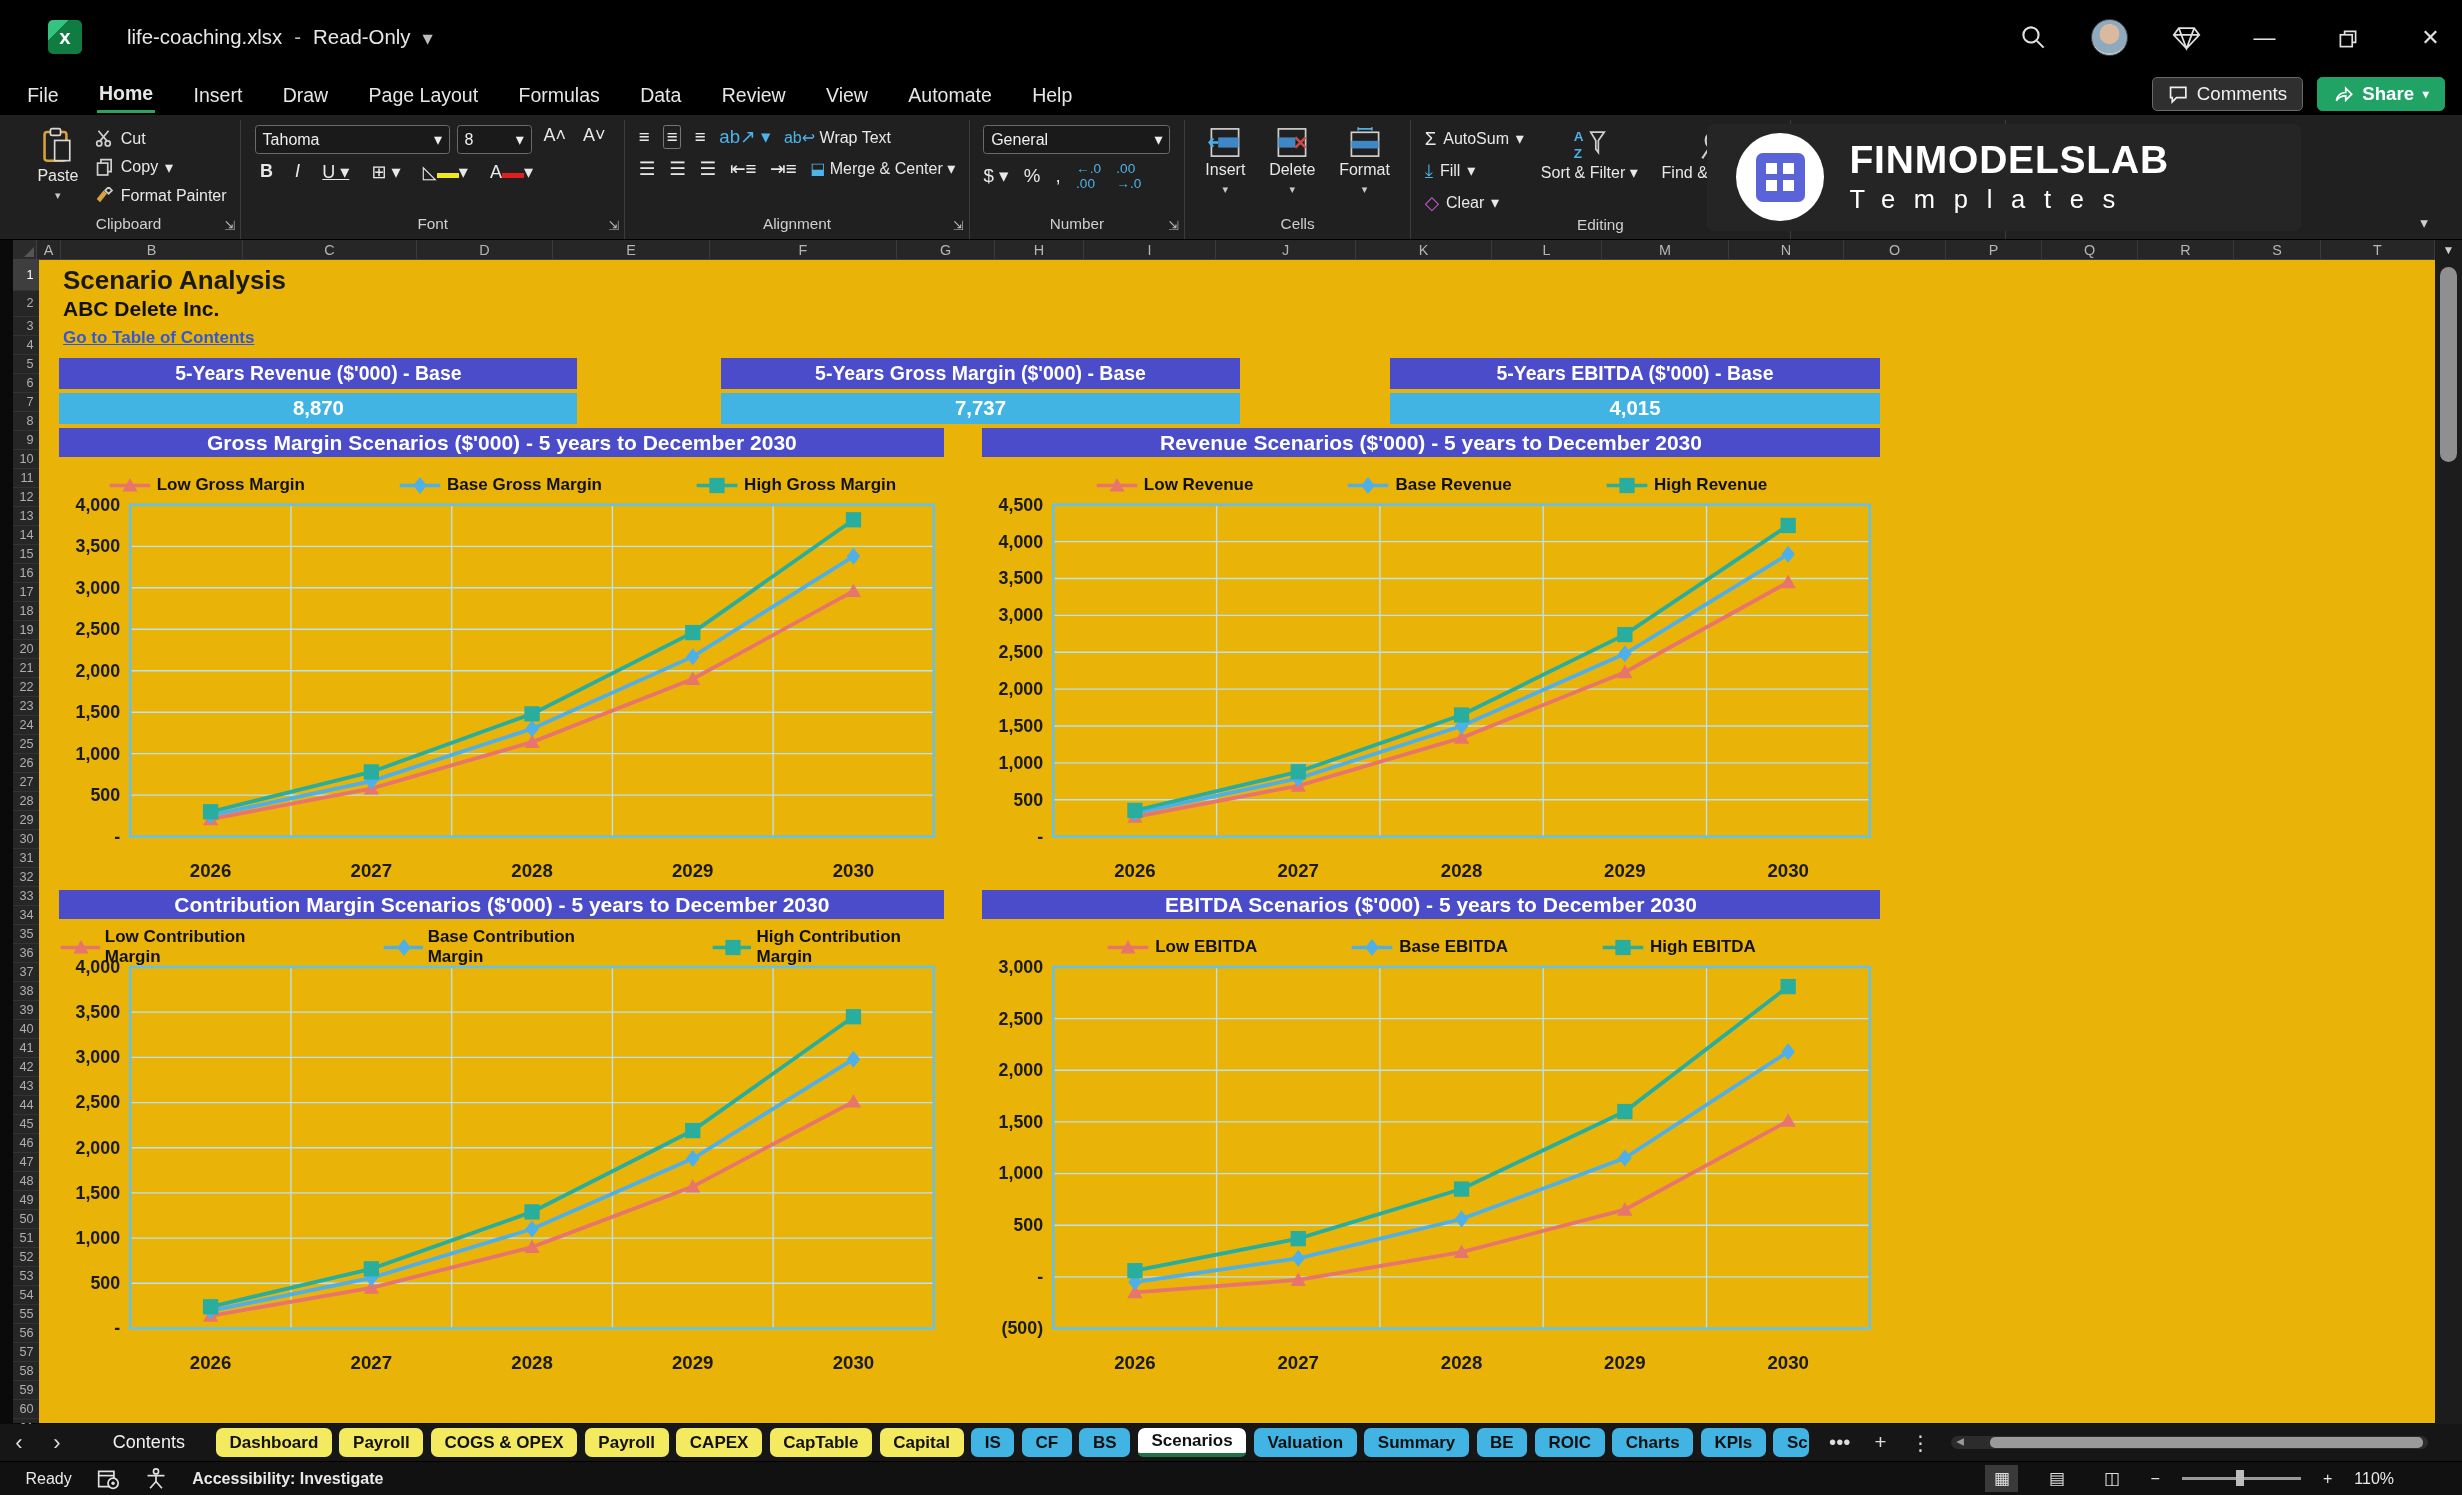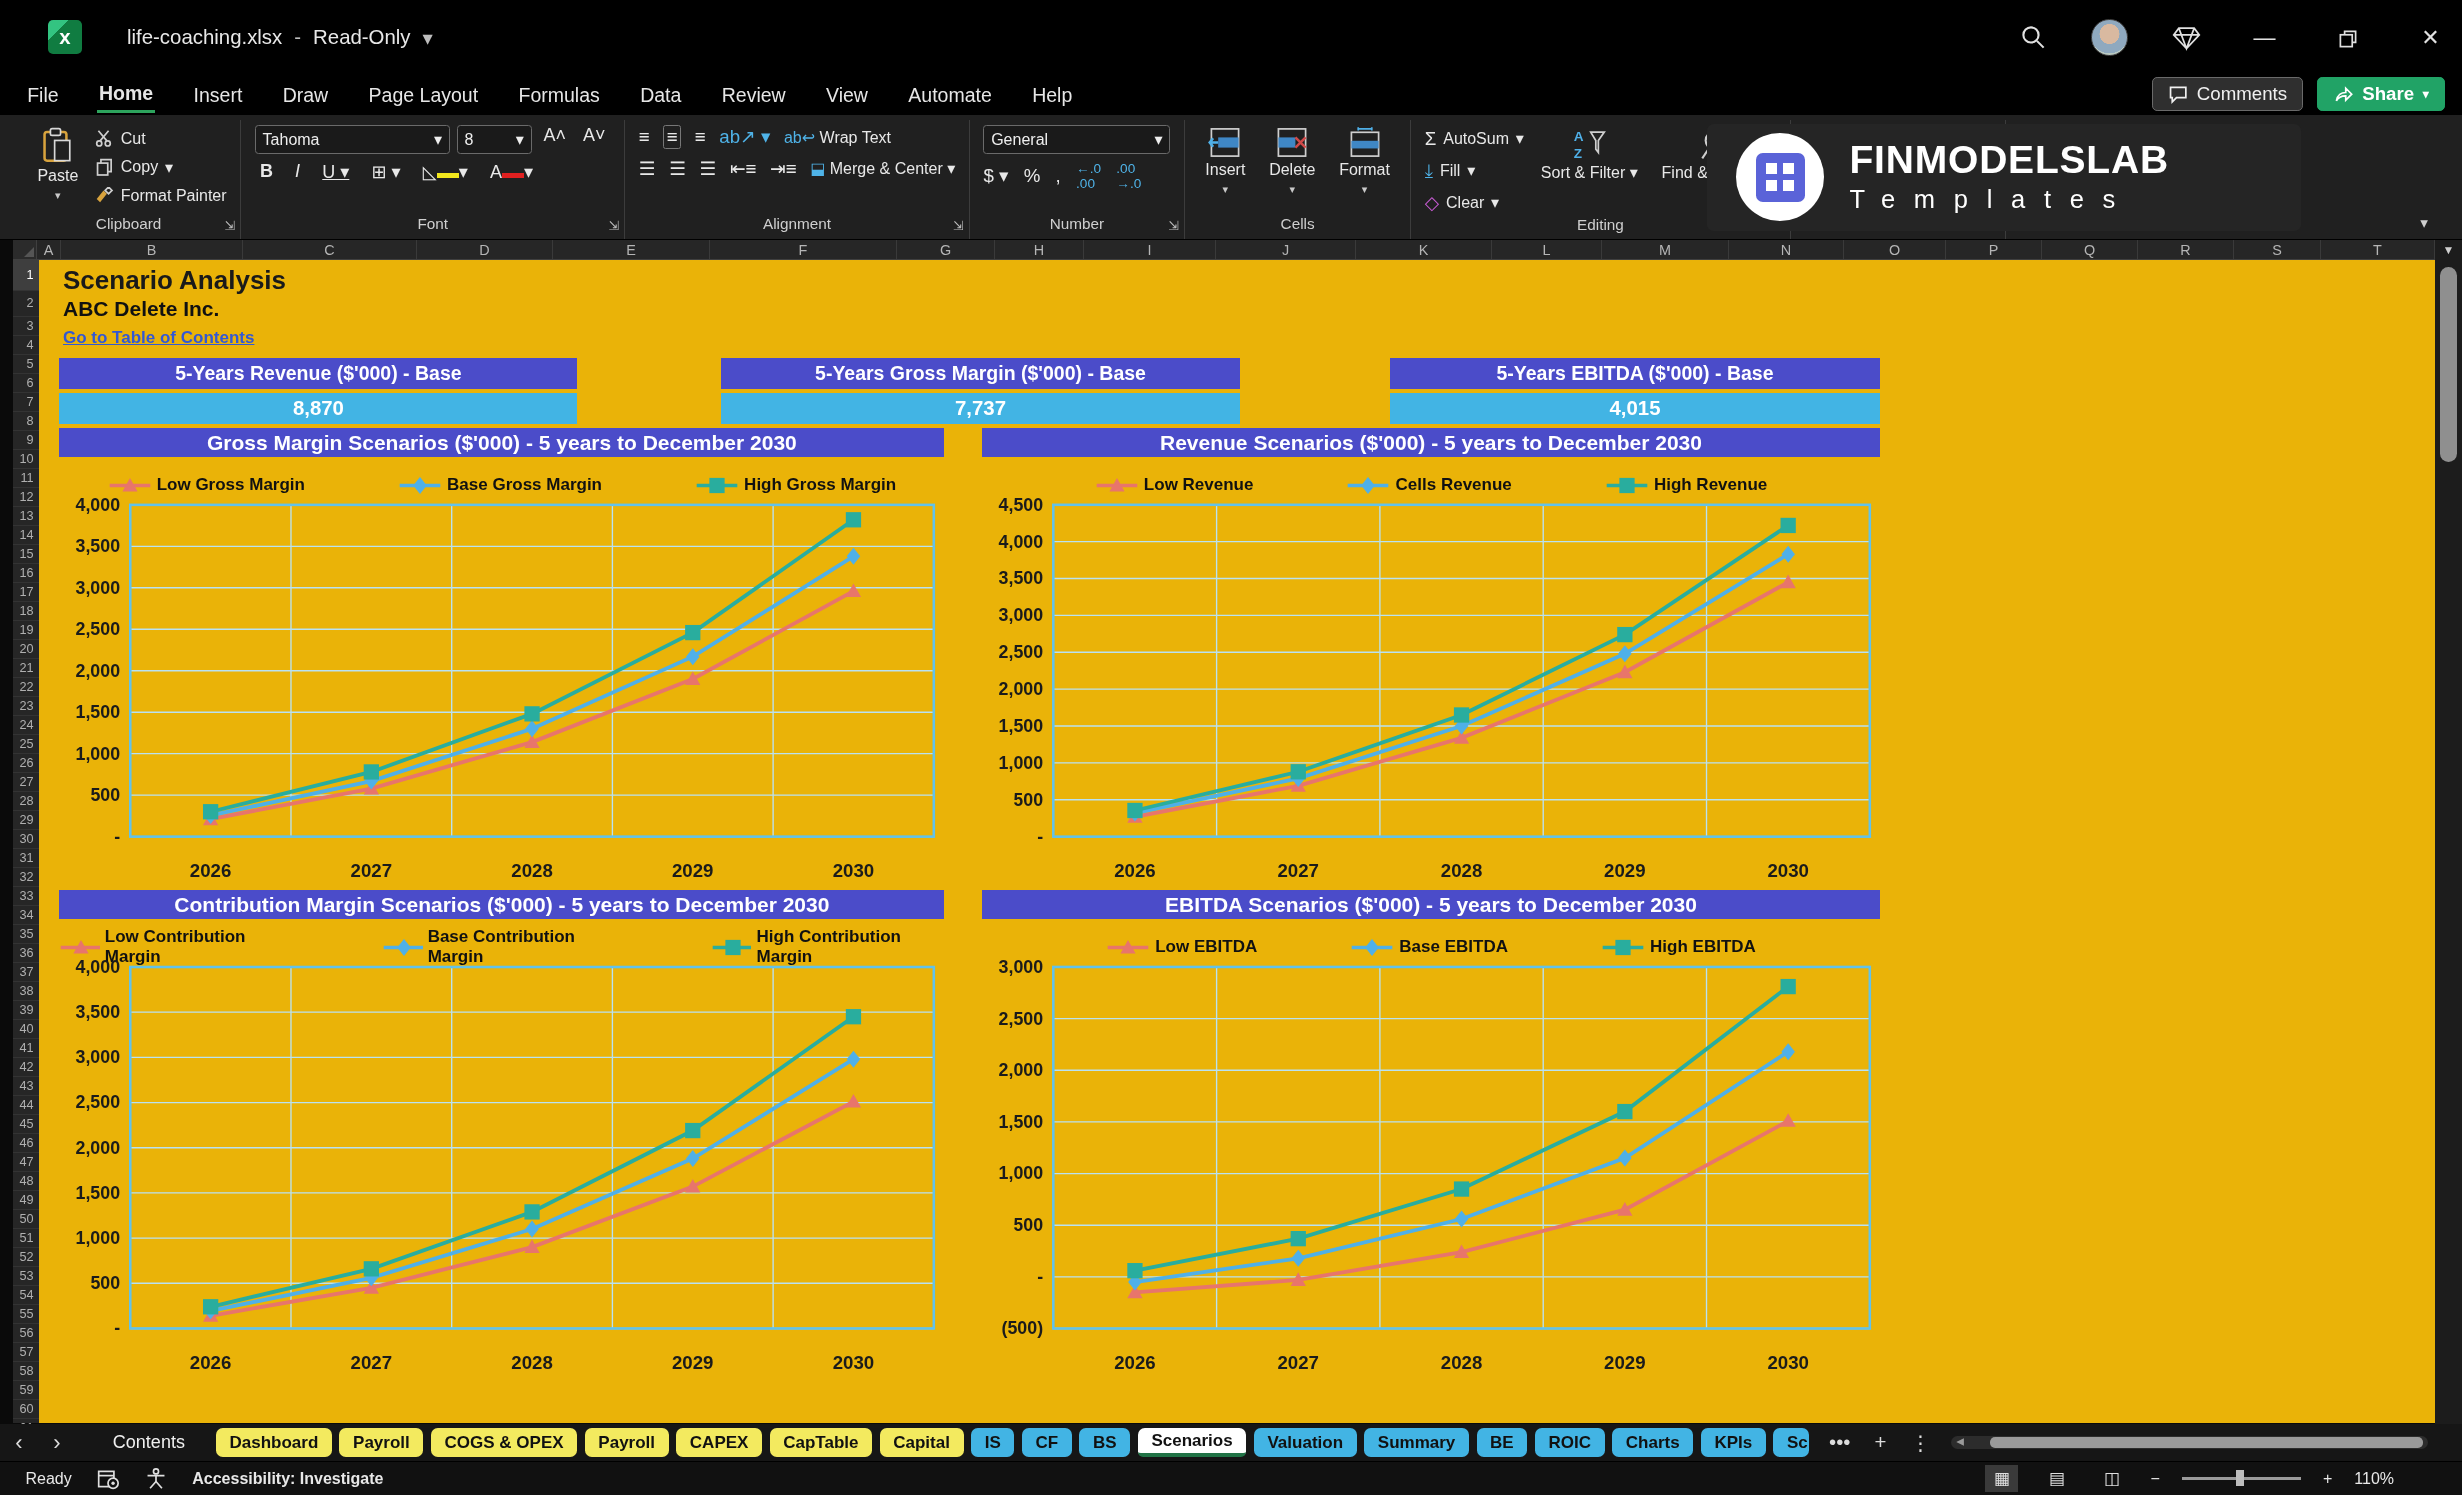--- a/index.html
+++ b/index.html
@@ -604,21 +604,21 @@
               <line x1="2" y1="10" x2="50" y2="10" stroke="#e8756b" stroke-width="4"></line>
               <path d="M26 1 L35 17 L17 17 Z" fill="#e8756b"></path>
             </svg>
             <span>Low Revenue</span>
           </span>
           <span class="leg-item">
             <svg width="44" height="17" viewBox="0 0 52 20">
               <line x1="2" y1="10" x2="50" y2="10" stroke="#4fb0e8" stroke-width="4"></line>
               <path d="M26 0 L34 10 L26 20 L18 10 Z" fill="#4fb0e8"></path>
             </svg>
-            <span>Cells Revenue</span>
+            <span>Base Revenue</span>
           </span>
           <span class="leg-item">
             <svg width="44" height="17" viewBox="0 0 52 20">
               <line x1="2" y1="10" x2="50" y2="10" stroke="#29ad9e" stroke-width="4"></line>
               <rect x="17" y="1" width="18" height="18" fill="#29ad9e"></rect>
             </svg>
             <span>High Revenue</span>
           </span>
         </div><svg width="898" height="393" viewBox="0 0 1058 463">
           <line x1="84" y1="399" x2="1046" y2="399" stroke="#b9e2f2" stroke-width="1.6"></line>

